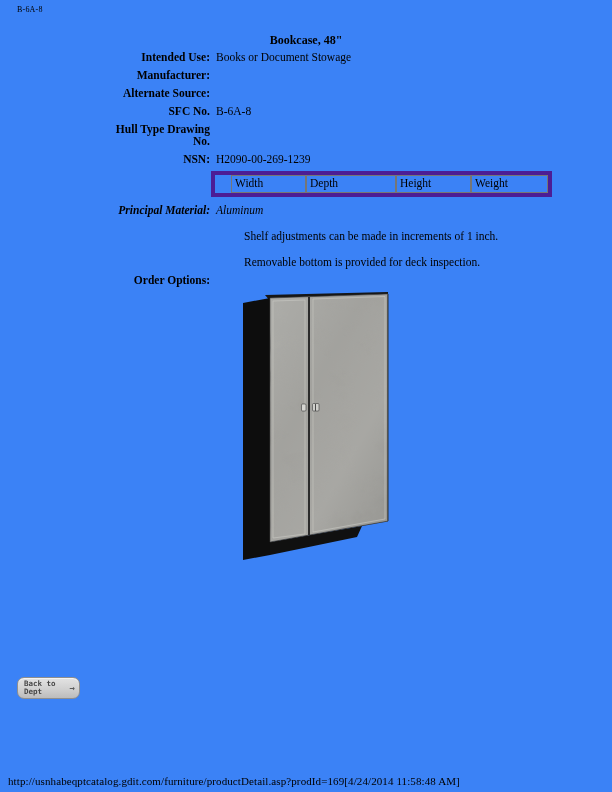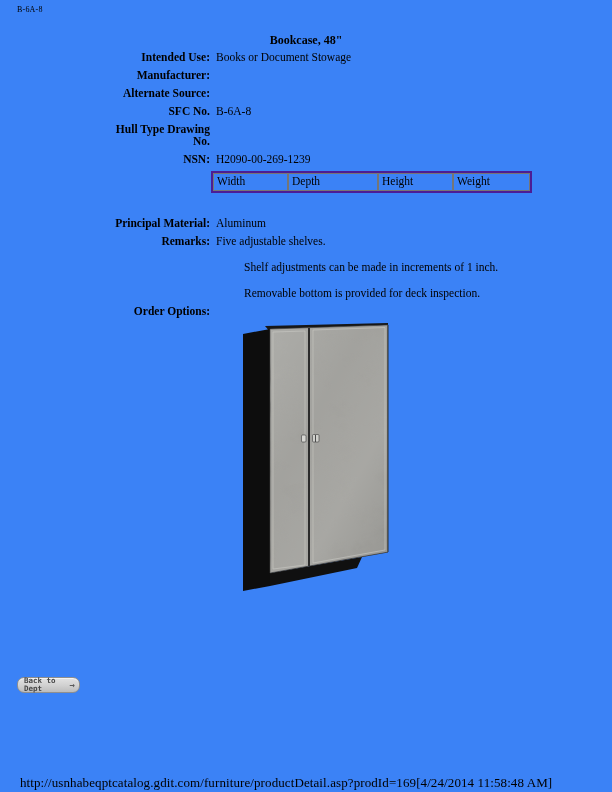--- a/index.html
+++ b/index.html
@@ -12,46 +12,46 @@
   .doc-id { position:absolute; top:5px; left:17px; font-size:8px; letter-spacing:.2px; }
   .title  { position:absolute; top:33px; left:0; width:100%; text-align:center;
             font-size:12px; font-weight:bold; margin:0; }
 
   .content { position:absolute; top:51px; left:0; width:100%; }
   .frow { display:flex; align-items:center; margin-bottom:6px; }
   .flabel { width:110px; margin-left:100px; text-align:right; font-weight:bold; line-height:12px; }
   .flabel .lbl-line { display:block; }
   .fvalue { margin-left:6px; line-height:12px; flex:1; min-height:12px; }
   .para-row { margin-top:14px;padding-left:28px; }
-  .gap-top { margin-top:24px; }
+  .gap-top { margin-top:7px;font-style:italic; }
 
   .size-heading { margin:3px 0 2px 211px; font-weight:bold; line-height:12px; }
   table.size { margin-left:211px; border-collapse:separate; border-spacing:0;
-               border:2px solid #4c1d95; }
+               border:4px solid #4c1d95;padding-left:16px; }
   table.size td { border:1px solid #767676; padding:1px 3px 2px 3px;
                   font-size:11.5px; line-height:13px; white-space:nowrap; }
   td.c0 { width:67px; } td.c1 { width:82px; } td.c2 { width:67px; } td.c3 { width:69px; }
 
   .photo { margin:2px 0 0 243px; width:147px; height:270px; display:block; }
 
   .back-btn {
-    position:absolute; left:17px; top:677px; width:63px; height:16px;
+    position:absolute; left:17px; top:677px; width:63px; height:22px;
     box-sizing:border-box;
     background:linear-gradient(180deg,#e3e3e3 0%,#d0d0d0 55%,#bcbcbc 100%);
     border:1px solid #8f8f8f; border-radius:7px;
     box-shadow:inset 0 1px 0 #f4f4f4;
     font-family:"DejaVu Sans Mono", monospace; font-size:7.5px; font-weight:bold;
     color:#474747; line-height:8px; text-align:left;
     display:flex; align-items:center; padding:0 4px 0 6px; cursor:pointer;
   }
   .btn-lines { flex:1; }
   .btn-lines span { display:block; }
   .btn-arrow { font-size:9px; color:#5a5a5a; }
 
-  .footer-url { position:absolute; left:20px; top:775px; font-size:13px; letter-spacing:.1px; }
+  .footer-url { position:absolute; left:8px; top:775px; font-size:11px; letter-spacing:.1px; }
 </style>
 </head>
 <body>
 
 <div id="page">
 
   <div class="doc-id">B-6A-8</div>
 
   <h1 class="title">Bookcase, 48"</h1>
 
@@ -99,24 +99,20 @@
           <td class="c3">Weight</td>
         </tr>
       </tbody>
     </table>
 
     <div class="frow gap-top">
       <div class="flabel">Principal Material:</div>
       <div class="fvalue">Aluminum</div>
     </div>
 
-    <div class="frow">
-      <div class="flabel">Remarks:</div>
-      <div class="fvalue">Five adjustable shelves.</div>
-    </div>
 
     <div class="frow para-row">
       <div class="flabel"></div>
       <div class="fvalue">Shelf adjustments can be made in increments of 1 inch.</div>
     </div>
 
     <div class="frow para-row">
       <div class="flabel"></div>
       <div class="fvalue">Removable bottom is provided for deck inspection.</div>
     </div>

